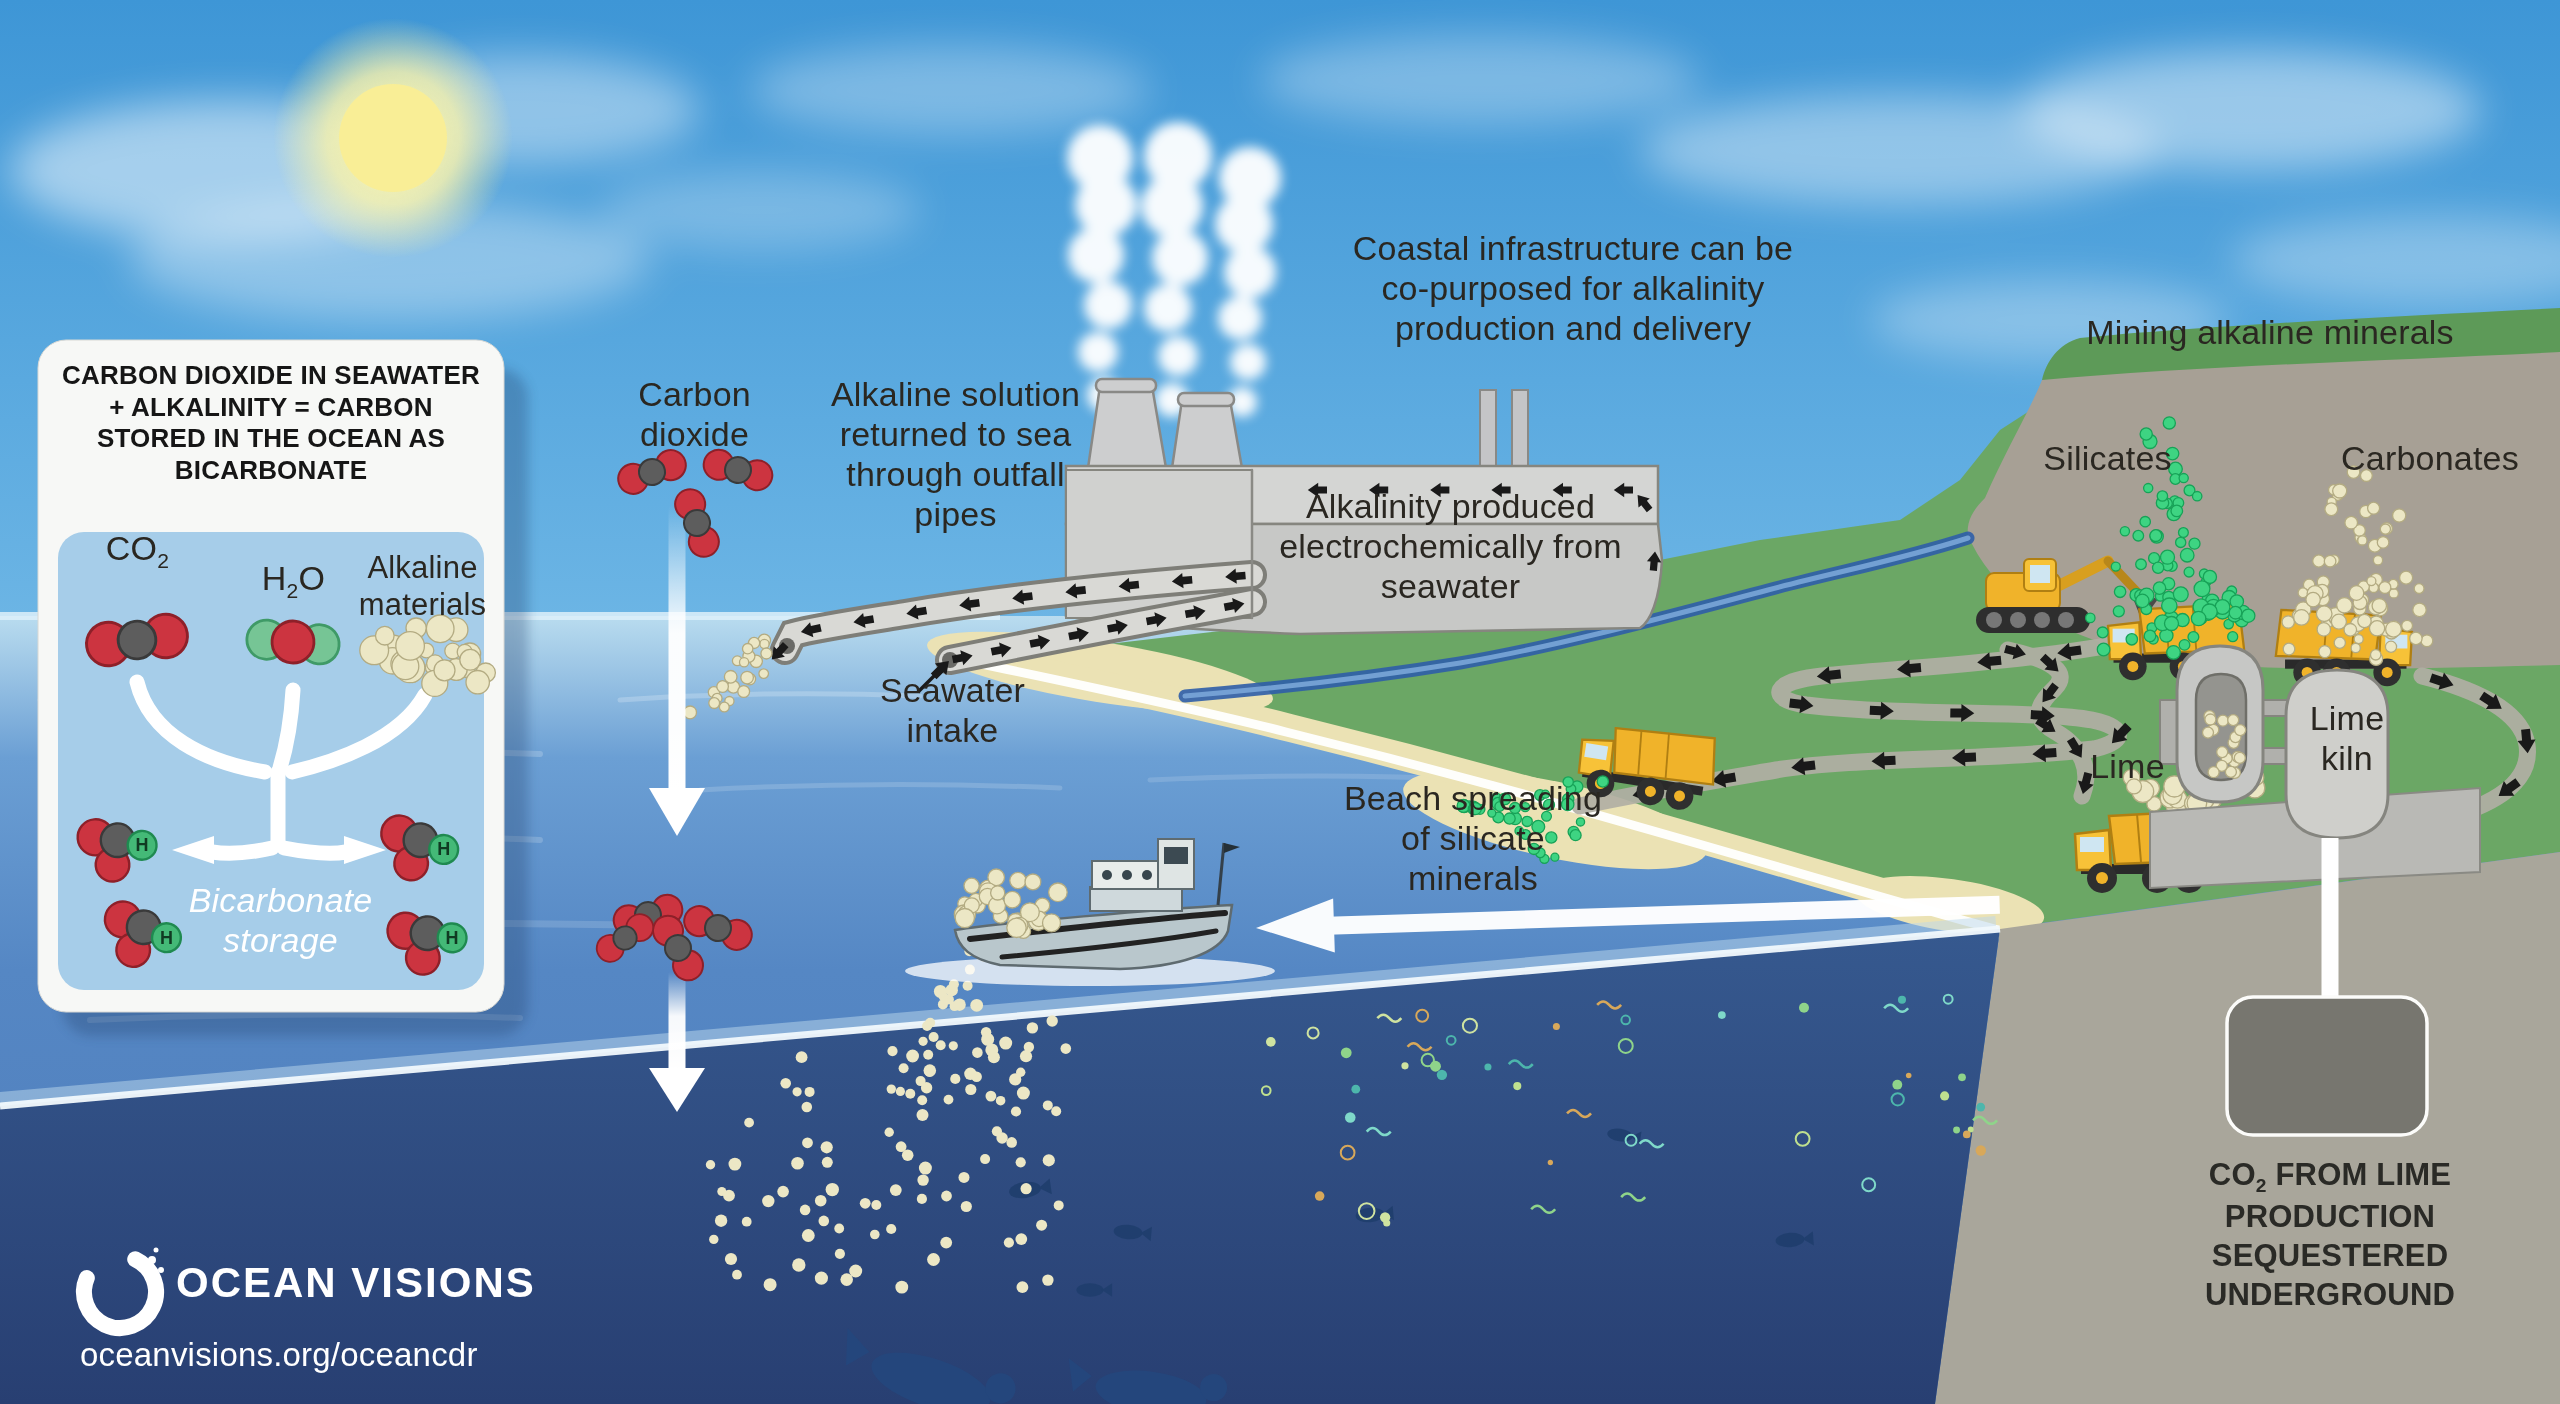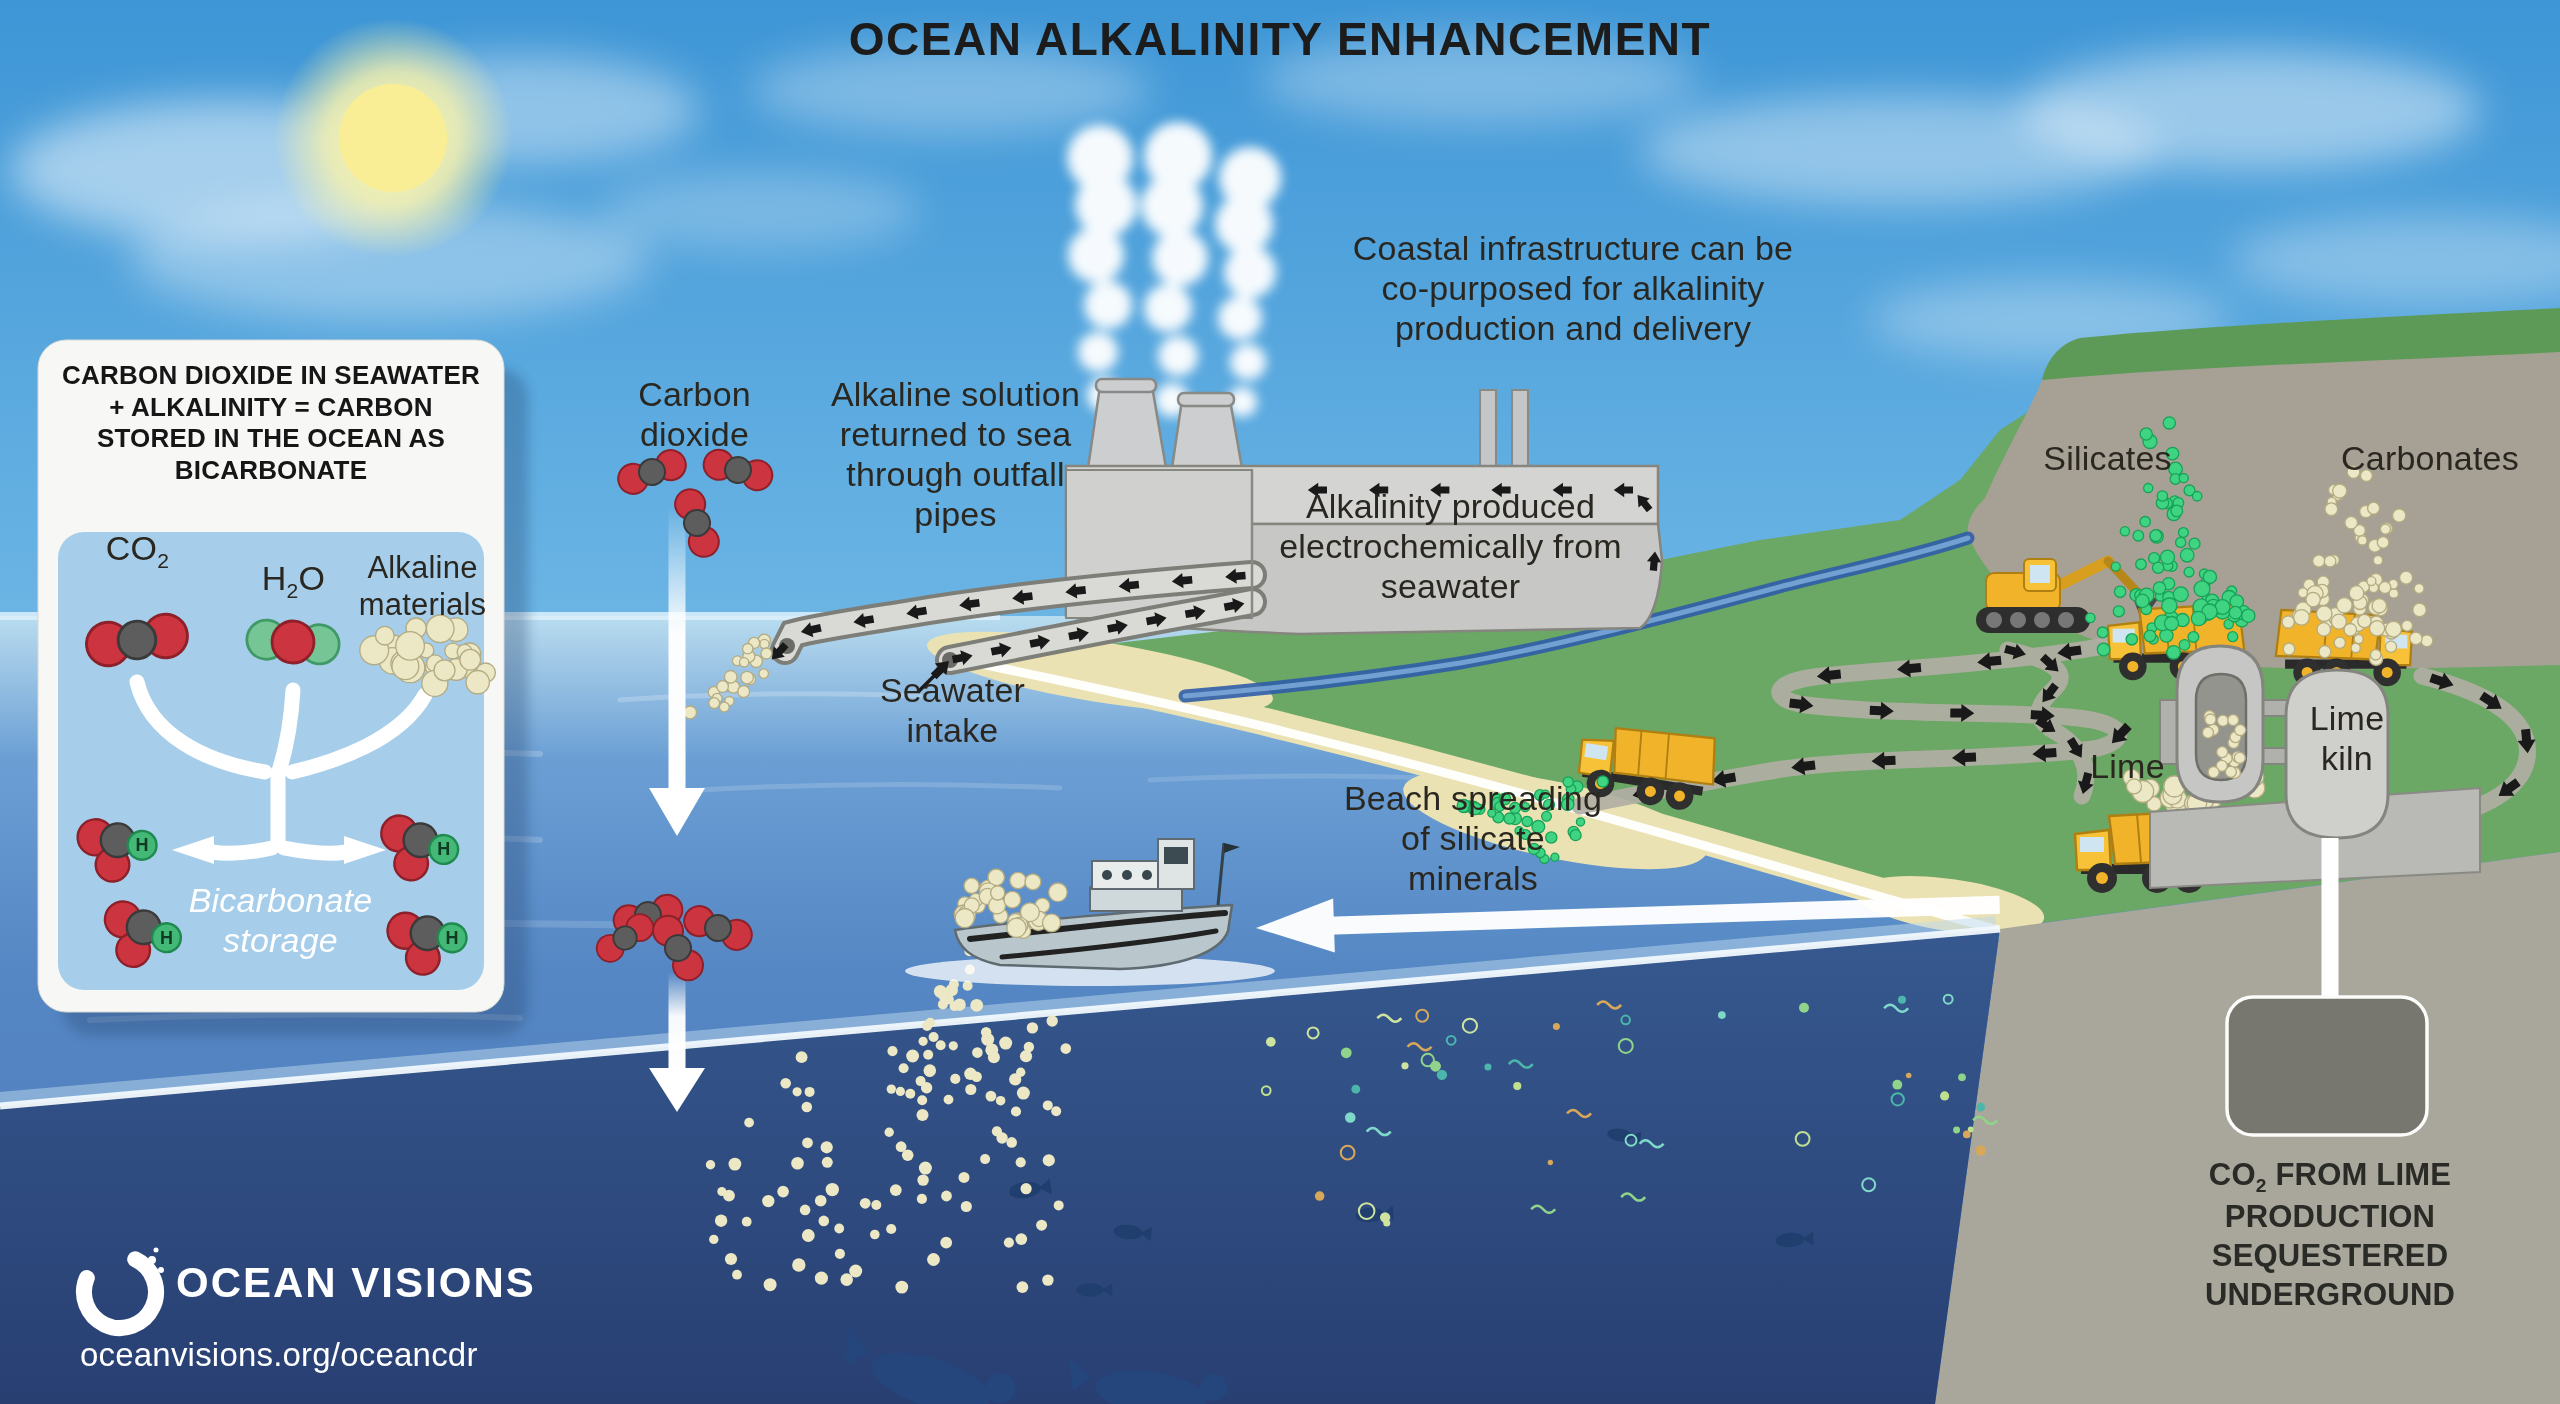--- a/index.html
+++ b/index.html
@@ -1034,33 +1034,33 @@
   </g>
 
   <g>
     <circle cx="120" cy="1292" r="36" fill="none" stroke="#ffffff" stroke-width="16" stroke-dasharray="168 58" transform="rotate(-65 120 1292)" stroke-linecap="round"></circle>
     <circle cx="152" cy="1260" r="4" fill="#ffffff"></circle>
     <circle cx="161" cy="1270" r="3" fill="#ffffff"></circle>
     <circle cx="156" cy="1250" r="2.5" fill="#ffffff"></circle>
   </g>
 </svg>
 
-<div class="lbl heading" id="title">OCEAN ALKALINITY ENHANCEMENT</div>
 
 <div class="lbl heading" id="panel-heading">CARBON DIOXIDE IN SEAWATER + ALKALINITY = CARBON STORED IN THE OCEAN AS BICARBONATE</div>
 <div class="lbl" id="co2-label"><span>CO</span><sub>2</sub></div>
 <div class="lbl" id="h2o-label"><span>H</span><sub>2</sub><span>O</span></div>
 <div class="lbl" id="alkaline-materials">Alkaline materials</div>
 <div class="lbl" id="bicarbonate-storage">Bicarbonate storage</div>
 
 <div class="lbl" id="carbon-dioxide">Carbon dioxide</div>
 <div class="lbl" id="alkaline-solution">Alkaline solution returned to sea through outfall pipes</div>
 <div class="lbl" id="seawater-intake">Seawater intake</div>
 <div class="lbl" id="coastal-infra">Coastal infrastructure can be co-purposed for alkalinity production and delivery</div>
 <div class="lbl" id="alkalinity-produced">Alkalinity produced electrochemically from seawater</div>
+<div class="lbl" id="mining">Mining alkaline minerals</div>
 <div class="lbl" id="silicates">Silicates</div>
 <div class="lbl" id="carbonates">Carbonates</div>
 <div class="lbl" id="lime">Lime</div>
 <div class="lbl" id="lime-kiln">Lime kiln</div>
 <div class="lbl" id="beach-spreading">Beach spreading of silicate minerals</div>
 <div class="lbl" id="seq"><span>CO</span><sub>2</sub><span> FROM LIME PRODUCTION SEQUESTERED UNDERGROUND</span></div>
 
 <div class="lbl" id="brand">OCEAN VISIONS</div>
 <div class="lbl" id="url">oceanvisions.org/oceancdr</div>
 

